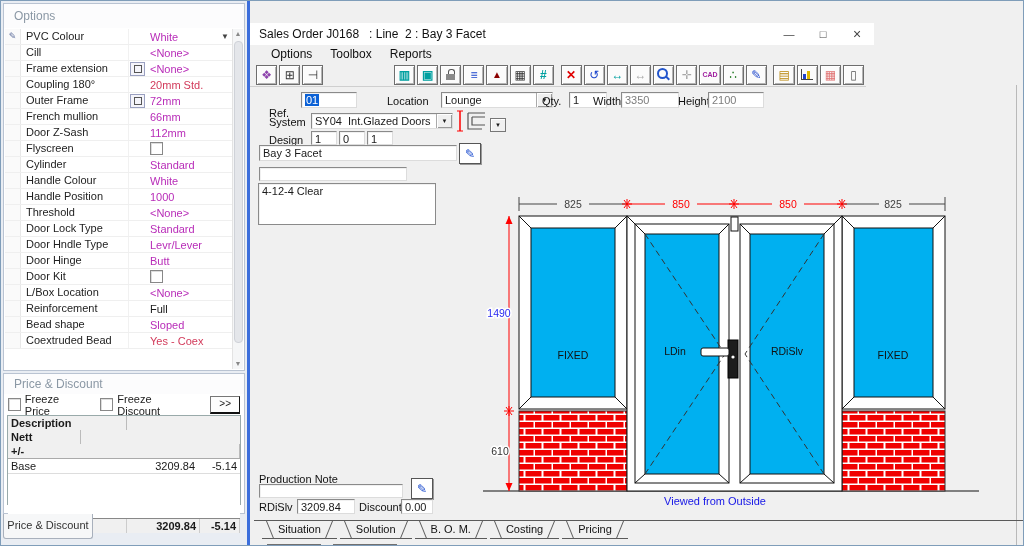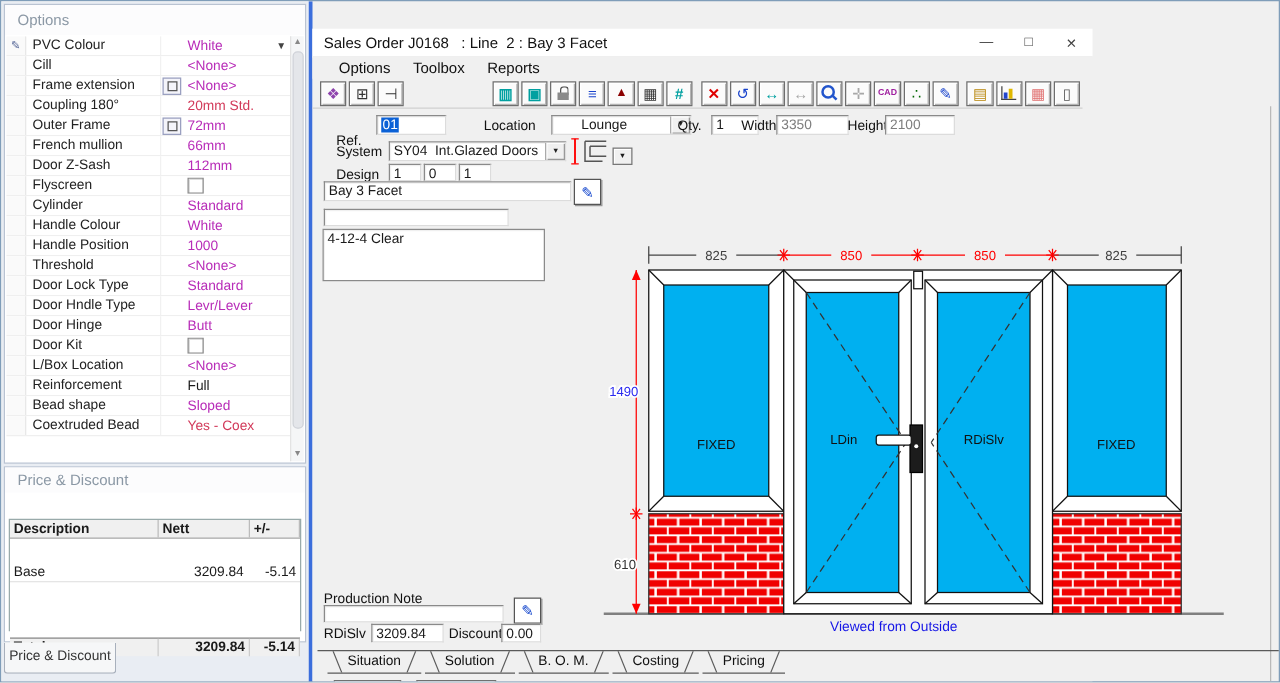--- a/index.html
+++ b/index.html
@@ -28,23 +28,23 @@
   .pscroll .thumb{position:absolute;left:1px;top:12px;width:7px;height:300px;background:#e4e6ea;border:1px solid #cfd2d8;border-radius:4px;}
   
   .pp-controls{position:absolute;left:4px;top:22px;right:4px;height:17px;display:flex;align-items:center;}
   .pp-controls label{margin-left:4px;margin-right:14px;color:#222;}
   .more-btn{margin-left:auto;width:28px;height:15px;border:1px solid #777;border-bottom:2px solid #111;border-right:1px solid #111;background:#fdfdfd;font-size:10px;text-align:center;line-height:14px;}
   .ptable{position:absolute;left:3px;right:3px;top:41px;bottom:8px;border:1px solid #9aa;}
   .ptr{display:flex;}
   .ptr .c1{width:112px;padding:1px 3px;}
   .ptr .c2{width:66px;padding:1px 3px;text-align:right;}
   .ptr .c3{flex:1;padding:1px 3px;text-align:right;}
-  .phead{background:#f0f0f0;font-weight:bold;border-bottom:1px solid #aaa;}
+  .phead{background:#f0f0f0;font-weight:bold;border-bottom:1px solid #aaa;flex-direction:column;}
   .phead div{border-right:1px solid #bbb;}
-  .prowd{background:#fff;border-bottom:1px solid #ddd;margin-top:20px;}
+  .prowd{background:#fff;border-bottom:1px solid #ddd;}
   .pfill{flex:1;background:#fff;}
   .ptot{background:#f0f0f0;font-weight:bold;border-top:1px solid #888;}
   .ptot div{border-right:1px solid #ccc;}
   .dock-tab{position:absolute;left:2px;top:513px;width:88px;height:24px;background:#f6f7f8;border:1px solid #a8b0bc;border-top:none;border-radius:0 0 3px 3px;text-align:center;line-height:22px;color:#333;}
   .dock-sep{position:absolute;left:246px;top:0;width:3px;height:546px;background:#3b6edc;}
   
   .main{position:absolute;left:249px;top:0;width:624px;height:546px;background:#f0f0f0;margin-top:22px;}
   .titlebar{position:absolute;left:0;top:0;right:0;height:22px;background:#ffffff;display:flex;align-items:center;border-bottom:1px solid #e8e8e8;}
   .title{padding-left:9px;font-size:12px;color:#111;}
   .wctrl{margin-left:auto;display:flex;height:22px;}
@@ -271,20 +271,27 @@
       </div>
       <div class="pscroll">
         <span class="arr" style="top:0;">▲</span>
         <span class="thumb"></span>
         <span class="arr" style="bottom:0;">▼</span>
       </div>
     </div>
 
     <div class="panel" style="left:2px;top:372px;width:242px;height:141px;">
       <div class="panel-title" style="height:20px;line-height:20px;">Price &amp; Discount</div>
+      <div class="pp-controls">
+        <span class="cbx"></span>
+        <label>Freeze Price</label>
+        <span class="cbx"></span>
+        <label>Freeze Discount</label>
+        <span class="more-btn">&gt;&gt;</span>
+      </div>
       <div class="ptable">
         <div class="ptr phead">
           <div class="c1">Description</div>
           <div class="c2" style="text-align:left;">Nett</div>
           <div class="c3" style="text-align:left;">+/-</div>
         </div>
         <div class="ptr prowd">
           <div class="c1">Base</div>
           <div class="c2">3209.84</div>
           <div class="c3">-5.14</div>
@@ -349,21 +356,21 @@
       <span class="tb">
           <span class="ic-chart"></span>
         </span>
       <span class="tb t-redgrid">▦</span>
       <span class="tb t-note">▯</span>
     </div>
 
     <span class="lbl" style="left:19px;top:84px;">Ref.</span>
     <span class="field" style="left:51px;top:69px;width:56px;height:16px;"><span class="sel">01</span></span>
     <span class="lbl" style="left:137px;top:72px;">Location</span>
-    <span class="field combo" style="left:191px;top:69px;width:112px;height:16px;padding-left:20px;">
+    <span class="field combo" style="left:191px;top:69px;width:112px;height:16px;">
         <span class="cv">Lounge</span>
         <span class="cb">▼</span>
       </span>
     <span class="lbl" style="left:292px;top:72px;">Qty.</span>
     <span class="field" style="left:319px;top:69px;width:38px;height:16px;">1</span>
     <span class="lbl" style="left:343px;top:72px;">Width</span>
     <span class="field gray" style="left:371px;top:69px;width:58px;height:16px;">3350</span>
     <span class="lbl" style="left:428px;top:72px;">Height</span>
     <span class="field gray" style="left:458px;top:69px;width:56px;height:16px;">2100</span>
 

